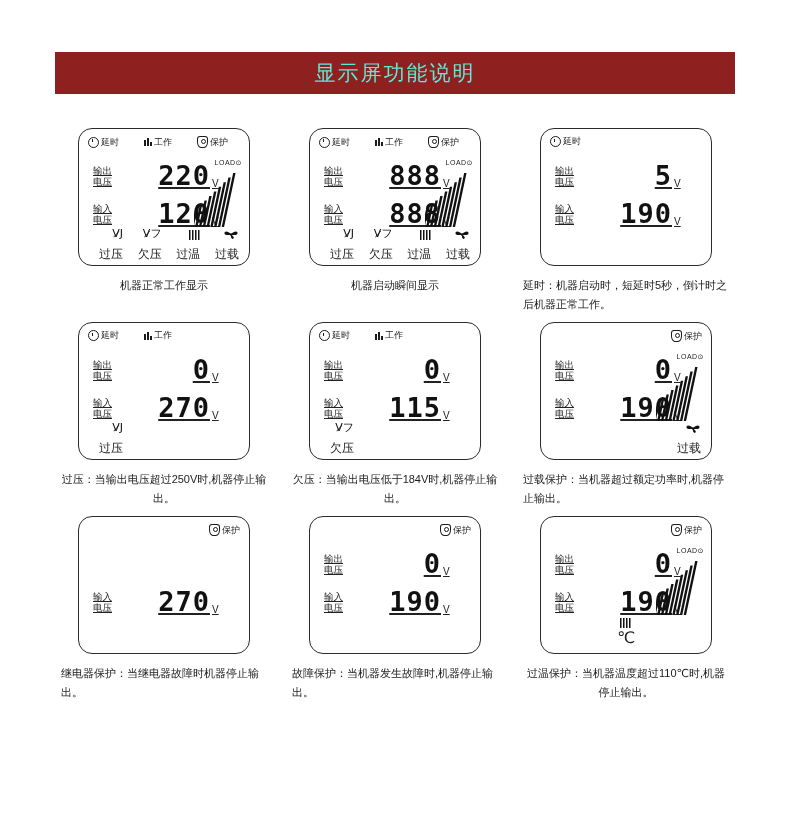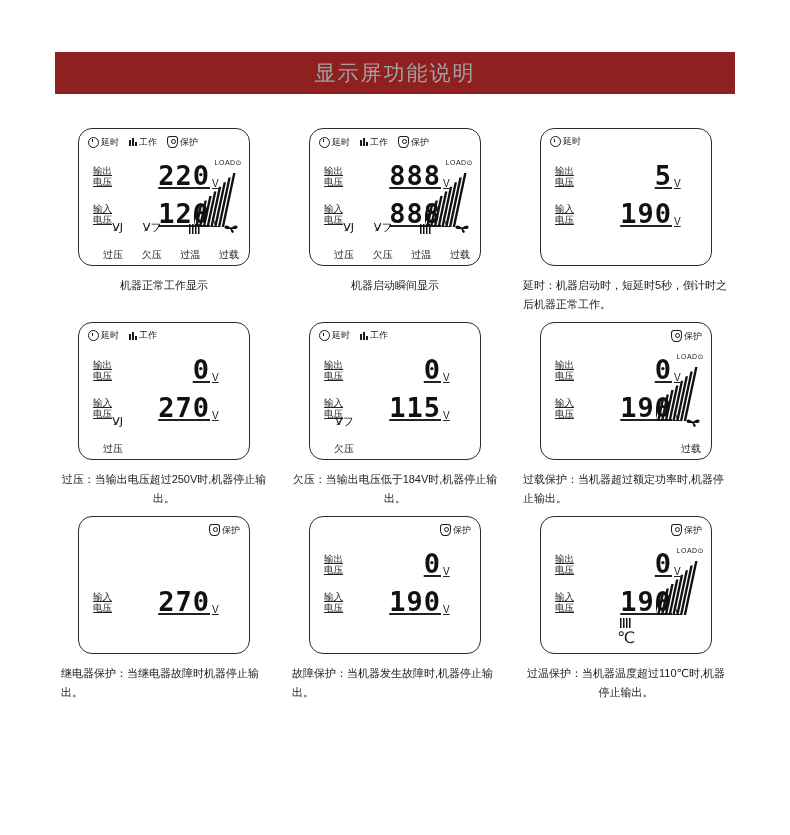--- a/index.html
+++ b/index.html
@@ -12,21 +12,21 @@
     overflow:hidden;
   }
   .banner{
     position:absolute;
     left:55px;top:52px;
     width:680px;height:42px;
     background:#8e2020;
     display:flex;align-items:center;justify-content:center;
   }
   .banner-title{
-    color:#a3a3a3;
+    color:#5eead4;
     font-size:21px;
     letter-spacing:2px;
     font-family:"DejaVu Sans","Liberation Sans",sans-serif;
   }
   .grid{
     position:absolute;
     left:55px;top:128px;
     width:680px;
   }
   .row{
@@ -46,21 +46,21 @@
     border:1px solid #2b2b2b;
     border-radius:14px;
     position:relative;
     box-sizing:border-box;
   }
   
   .status-row{
     position:absolute;
     left:9px;right:9px;top:7px;
     display:flex;
-    gap:10px;
+    gap:25px;
     font-size:9px;
     align-items:center;
   }
   .status-row.right{justify-content:flex-end;}
   .stat{
     display:flex;align-items:center;gap:2px;
     color:#1b1b1b;
     white-space:nowrap;
   }
   .stat .gl{font-size:9px;line-height:1;}
@@ -155,24 +155,24 @@
     width:34px;
   }
   .bicon .sym{
     font-size:11px;
     line-height:12px;
     letter-spacing:0px;
     color:#111;
     font-family:"DejaVu Sans","Liberation Sans",sans-serif;
   }
   .bicon .cap{
-    font-size:10px;
+    font-size:12px;
     line-height:9px;
     color:#1b1b1b;
-    margin-top:16px;
+    margin-top:10px;
     white-space:nowrap;
   }
   .temp-sym{
     display:inline-block;width:11px;height:10px;
     background:
       linear-gradient(#111,#111) 0 0/1.5px 10px no-repeat,
       linear-gradient(#111,#111) 3px 0/1.5px 10px no-repeat,
       linear-gradient(#111,#111) 6px 0/1.5px 10px no-repeat,
       linear-gradient(#111,#111) 9px 0/1.5px 10px no-repeat;
     position:relative;

